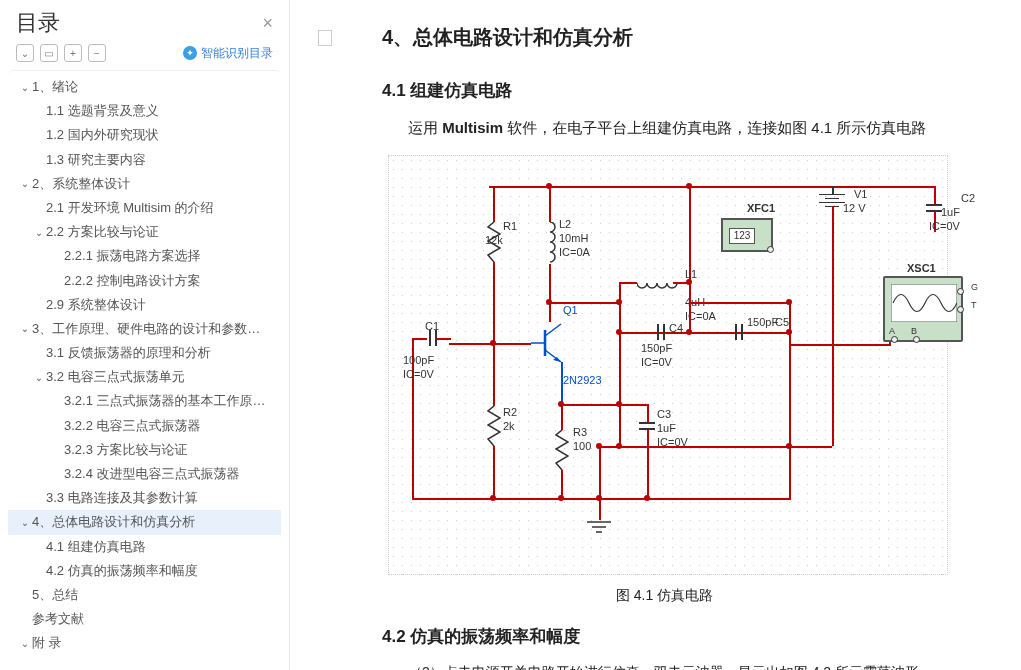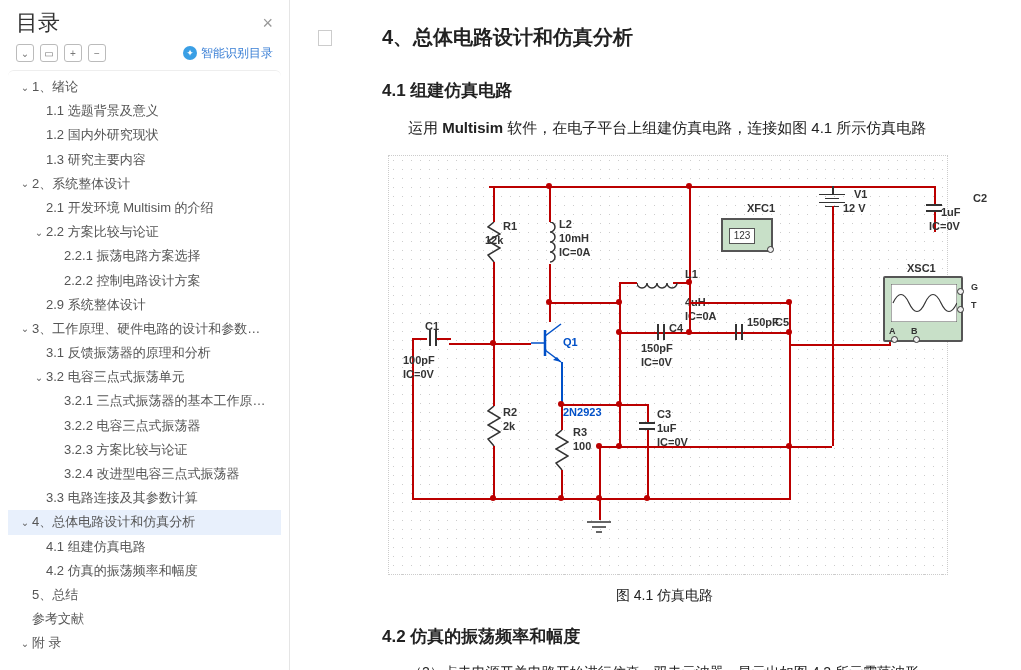--- a/index.html
+++ b/index.html
@@ -26,22 +26,22 @@
 .page-ic { position: absolute; left: 28px; top: 30px; width: 14px; height: 16px; border: 1px solid #ccc; }
 .doc { padding: 24px 28px 0 46px; }
 .h1 { font-size: 20px; font-weight: 700; color: #222; margin-bottom: 28px; margin-left: 30px; }
 .h2 { font-size: 17px; font-weight: 700; color: #222; margin: 10px 0 12px 30px; }
 .p1 { font-size: 15px; color: #222; margin: 0 0 14px 56px; line-height: 1.8; }
 .p1 b { font-weight: 700; }
 .figure-box { margin: 0 0 10px 36px; width: 560px; height: 420px; position: relative; border: 1px dotted #ccc; background-image: radial-gradient(circle, #ccc 0.6px, transparent 0.6px); background-size: 9px 9px; }
 .wire { position: absolute; background: #b00; }
 .wh { height: 1.5px; } .wv { width: 1.5px; }
 .node { position: absolute; width: 6px; height: 6px; background: #b00; border-radius: 50%; transform: translate(-3px,-3px); }
-.clabel { position: absolute; font-family: Arial; font-size: 11px; color: #333; white-space: nowrap; font-weight: bold; }
-.blue { color: #0050c8; margin-top: 32px; }
+.clabel { position: absolute; font-family: Arial; font-size: 11px; color: #333; white-space: nowrap; }
+.blue { color: #0050c8; }
 .cap { position: absolute; }
 .cap .p1l,.cap .p2l { position:absolute; background:#333; }
 .cap-h .p1l { width:2px; height:16px; left:0; top:-8px; }
 .cap-h .p2l { width:2px; height:16px; left:6px; top:-8px; }
 .cap-v .p1l { width:16px; height:2px; left:-8px; top:0; }
 .cap-v .p2l { width:16px; height:2px; left:-8px; top:6px; }
 .res { position: absolute; }
 .bjt { position: absolute; }
 .gnd { position: absolute; }
 .xfc { position: absolute; width: 52px; height: 34px; border: 2px solid #555; background: #c8e0c8; }
@@ -194,21 +194,21 @@
       <div class="wire wv" style="left:443px;top:50px;height:240px;background:#b00"></div>
       <div class="wire wh" style="left:210px;top:290px;width:233px"></div>
 
       <div class="wire wh" style="left:490px;top:30px;width:55px"></div>
       <div class="wire wv" style="left:545px;top:30px;height:18px"></div>
       <div class="cap cap-v" style="left:545px;top:48px">
           <div class="p1l"></div>
           <div class="p2l"></div>
         </div>
       <div class="wire wv" style="left:545px;top:56px;height:20px"></div>
-      <div class="clabel" style="left:584px;top:36px">C2</div>
+      <div class="clabel" style="left:572px;top:36px">C2</div>
       <div class="clabel" style="left:552px;top:50px">1uF</div>
       <div class="clabel" style="left:540px;top:64px">IC=0V</div>
 
       <div class="wire wv" style="left:104px;top:30px;height:36px"></div>
       <svg class="res" style="left:98px;top:66px" width="14" height="40">
           <polyline points="7,0 1,5 13,12 1,19 13,26 1,33 7,40" fill="none" stroke="#333" stroke-width="1.5"></polyline>
         </svg>
       <div class="wire wv" style="left:104px;top:106px;height:76px"></div>
       <div class="clabel" style="left:114px;top:64px">R1</div>
       <div class="clabel" style="left:96px;top:78px">12k</div>

